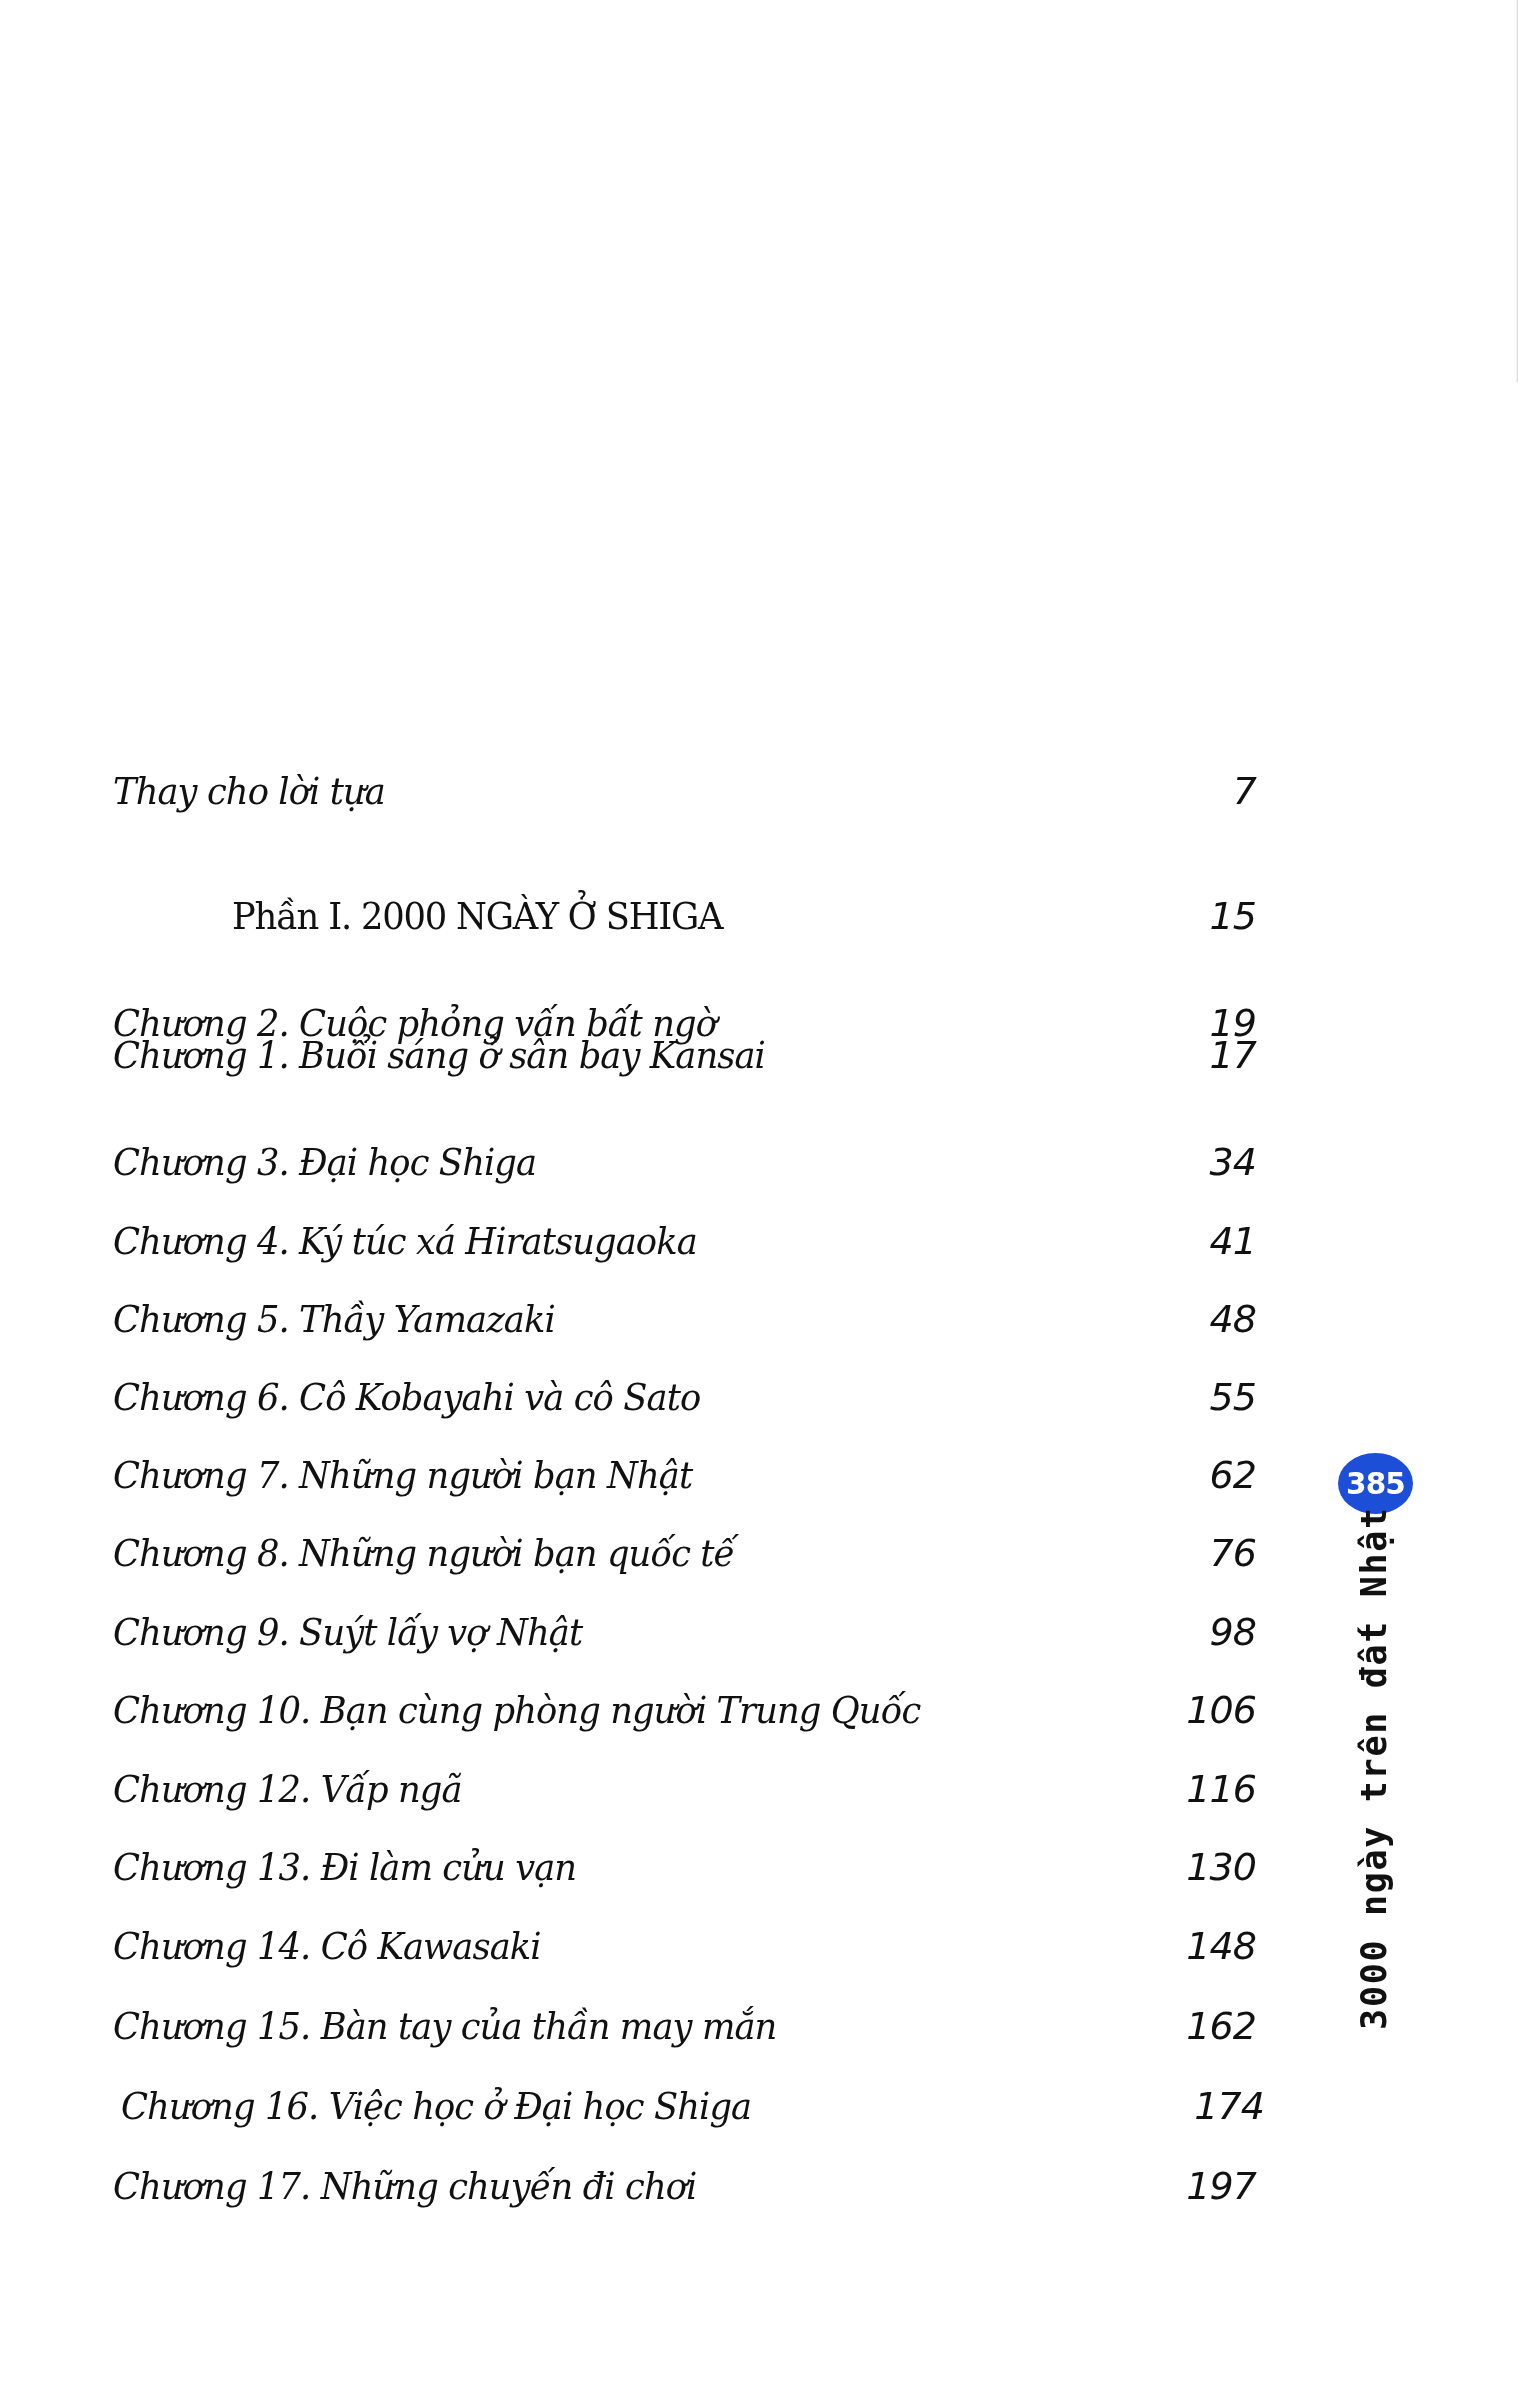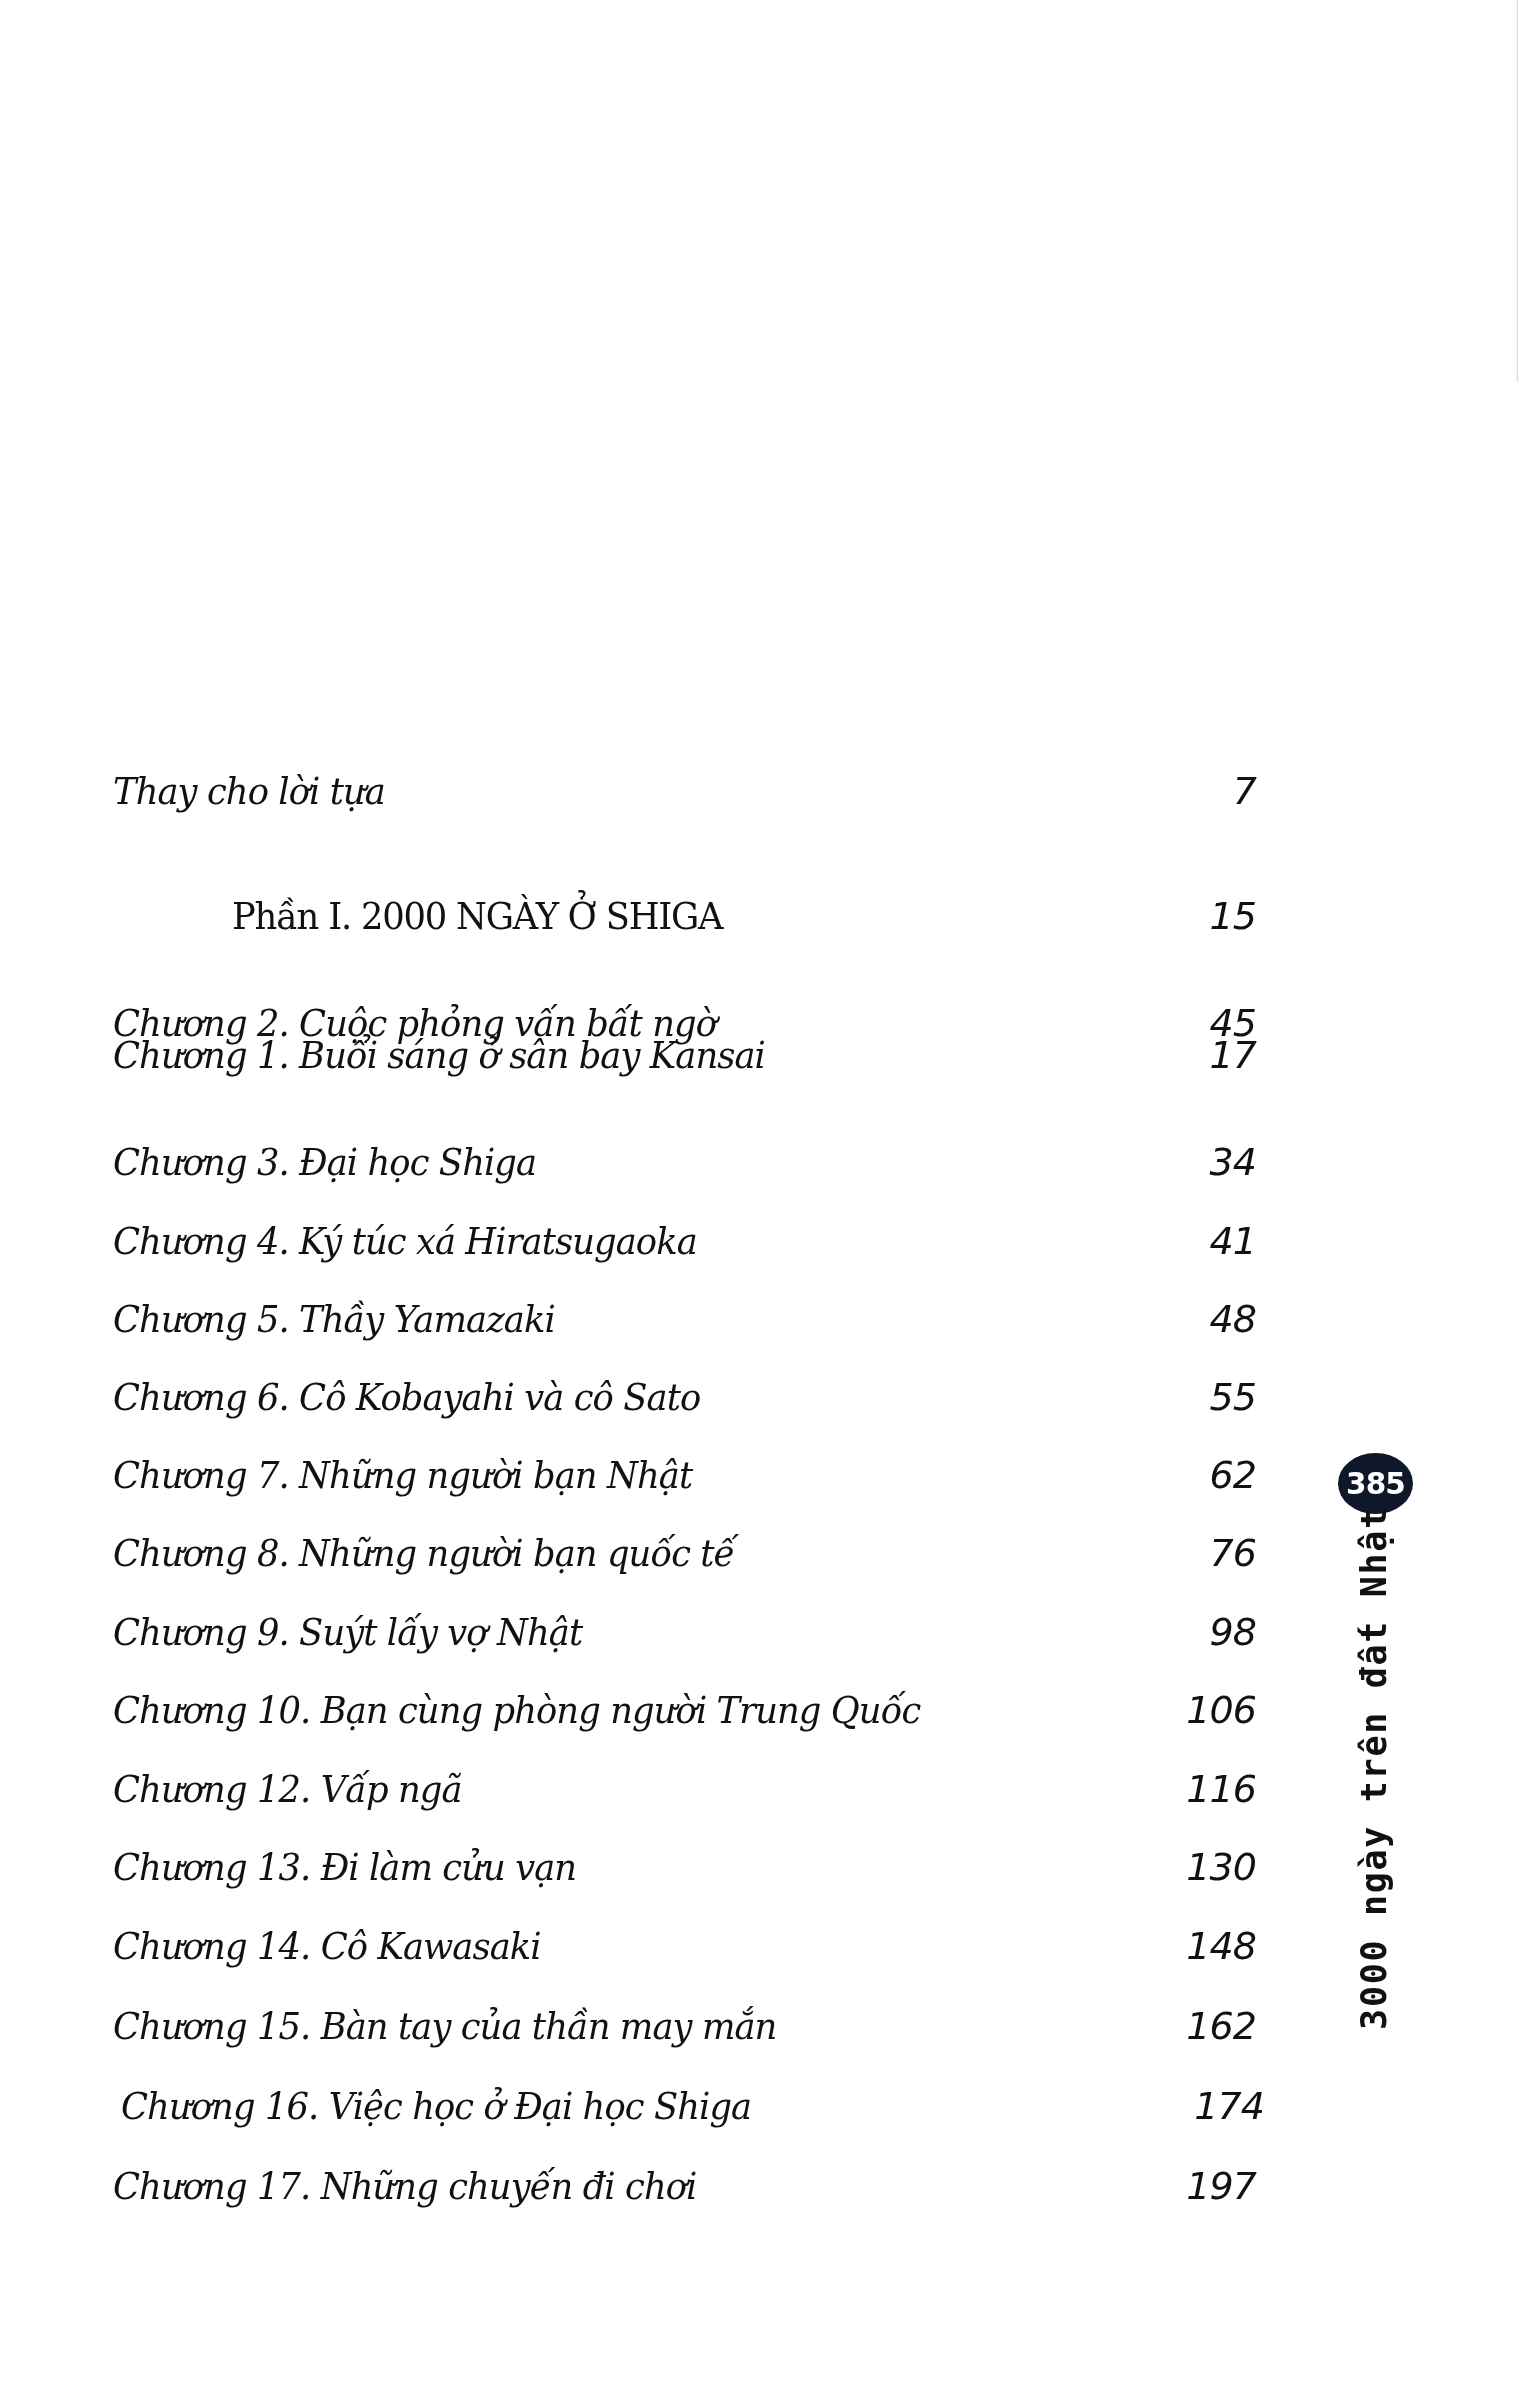--- a/index.html
+++ b/index.html
@@ -83,21 +83,21 @@
       padding-left: 128px;
       letter-spacing: -1.3px;
     }
     .folio {
       position: absolute;
       left: 1338px;
       top: 1453px;
       width: 75px;
       height: 61px;
       border-radius: 50%;
-      background: #0f172a;
+      background: #1d4ed8;
       color: #ffffff;
       display: flex;
       align-items: center;
       justify-content: center;
       font-family: "DejaVu Sans", sans-serif;
       font-weight: bold;
       font-size: 29.5px;
       letter-spacing: -0.9px;
     }
     .running-title {
@@ -134,21 +134,21 @@
       <span class="page-num">15</span>
     </div>
 
     <div class="row" style="top:1036px;">
       <span class="label">Chương 1. Buổi sáng ở sân bay Kansai</span>
       <span class="page-num">17</span>
     </div>
 
     <div class="row" style="top:1004px;">
       <span class="label">Chương 2. Cuộc phỏng vấn bất ngờ</span>
-      <span class="page-num">45</span>
+      <span class="page-num">19</span>
     </div>
 
     <div class="row" style="top:1143px;">
       <span class="label">Chương 3. Đại học Shiga</span>
       <span class="page-num">34</span>
     </div>
 
     <div class="row" style="top:1222px;">
       <span class="label">Chương 4. Ký túc xá Hiratsugaoka</span>
       <span class="page-num">41</span>

